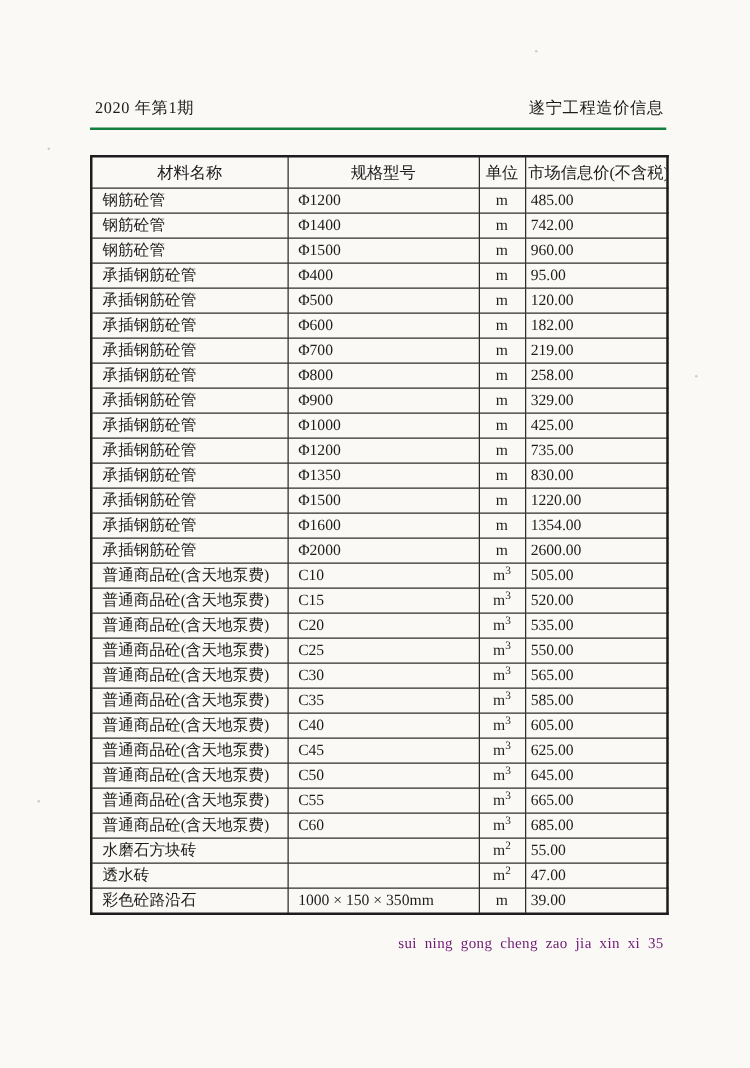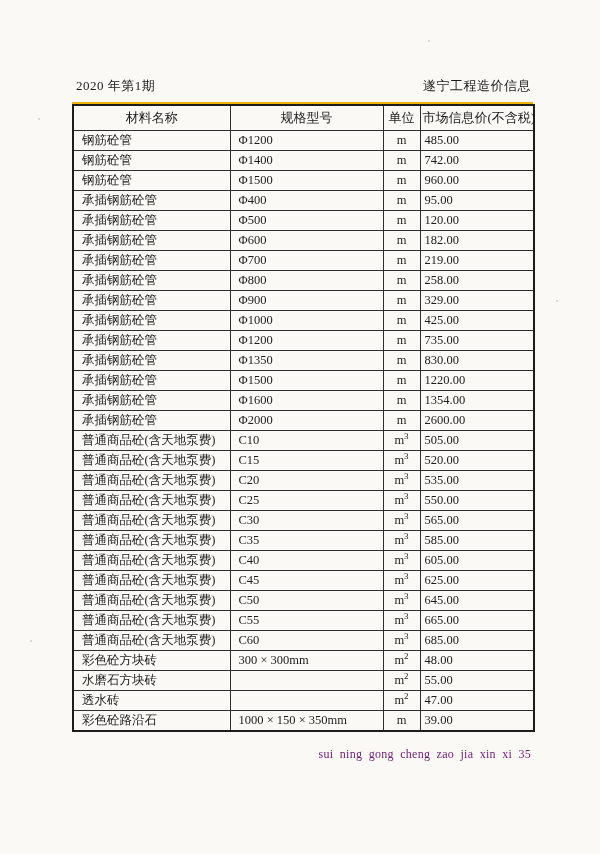--- a/index.html
+++ b/index.html
@@ -18,26 +18,26 @@
     left: 72px; top: 78px;
     width: 461px;
   }
   .page-header {
     display: flex;
     justify-content: space-between;
     align-items: baseline;
     font-size: 13px;
     line-height: 16px;
     padding: 0 2px 8px 4px;
-    border-bottom: 2px solid #eab308;
+    border-bottom: 2px solid #15803d;
     letter-spacing: .5px;
   }
   .page-header .journal { font-weight: normal; }
   table.price-table {
-    margin-top: 0;
+    margin-top: 20px;
     width: 461px;
     border-collapse: collapse;
     border: 2px solid #1d1d1d;
     table-layout: fixed;
   }
   .price-table th, .price-table td {
     border: 1px solid #2e2e2e;
     font-weight: normal;
     overflow: hidden;
     white-space: nowrap;
@@ -249,26 +249,20 @@
           <td class="c-unit">m<sup>3</sup></td>
           <td class="c-price">665.00</td>
         </tr>
         <tr>
           <td class="c-name">普通商品砼(含天地泵费)</td>
           <td class="c-spec">C60</td>
           <td class="c-unit">m<sup>3</sup></td>
           <td class="c-price">685.00</td>
         </tr>
         <tr>
-          <td class="c-name">彩色砼方块砖</td>
-          <td class="c-spec">300 × 300mm</td>
-          <td class="c-unit">m<sup>2</sup></td>
-          <td class="c-price">48.00</td>
-        </tr>
-        <tr>
           <td class="c-name">水磨石方块砖</td>
           <td class="c-spec"></td>
           <td class="c-unit">m<sup>2</sup></td>
           <td class="c-price">55.00</td>
         </tr>
         <tr>
           <td class="c-name">透水砖</td>
           <td class="c-spec"></td>
           <td class="c-unit">m<sup>2</sup></td>
           <td class="c-price">47.00</td>

